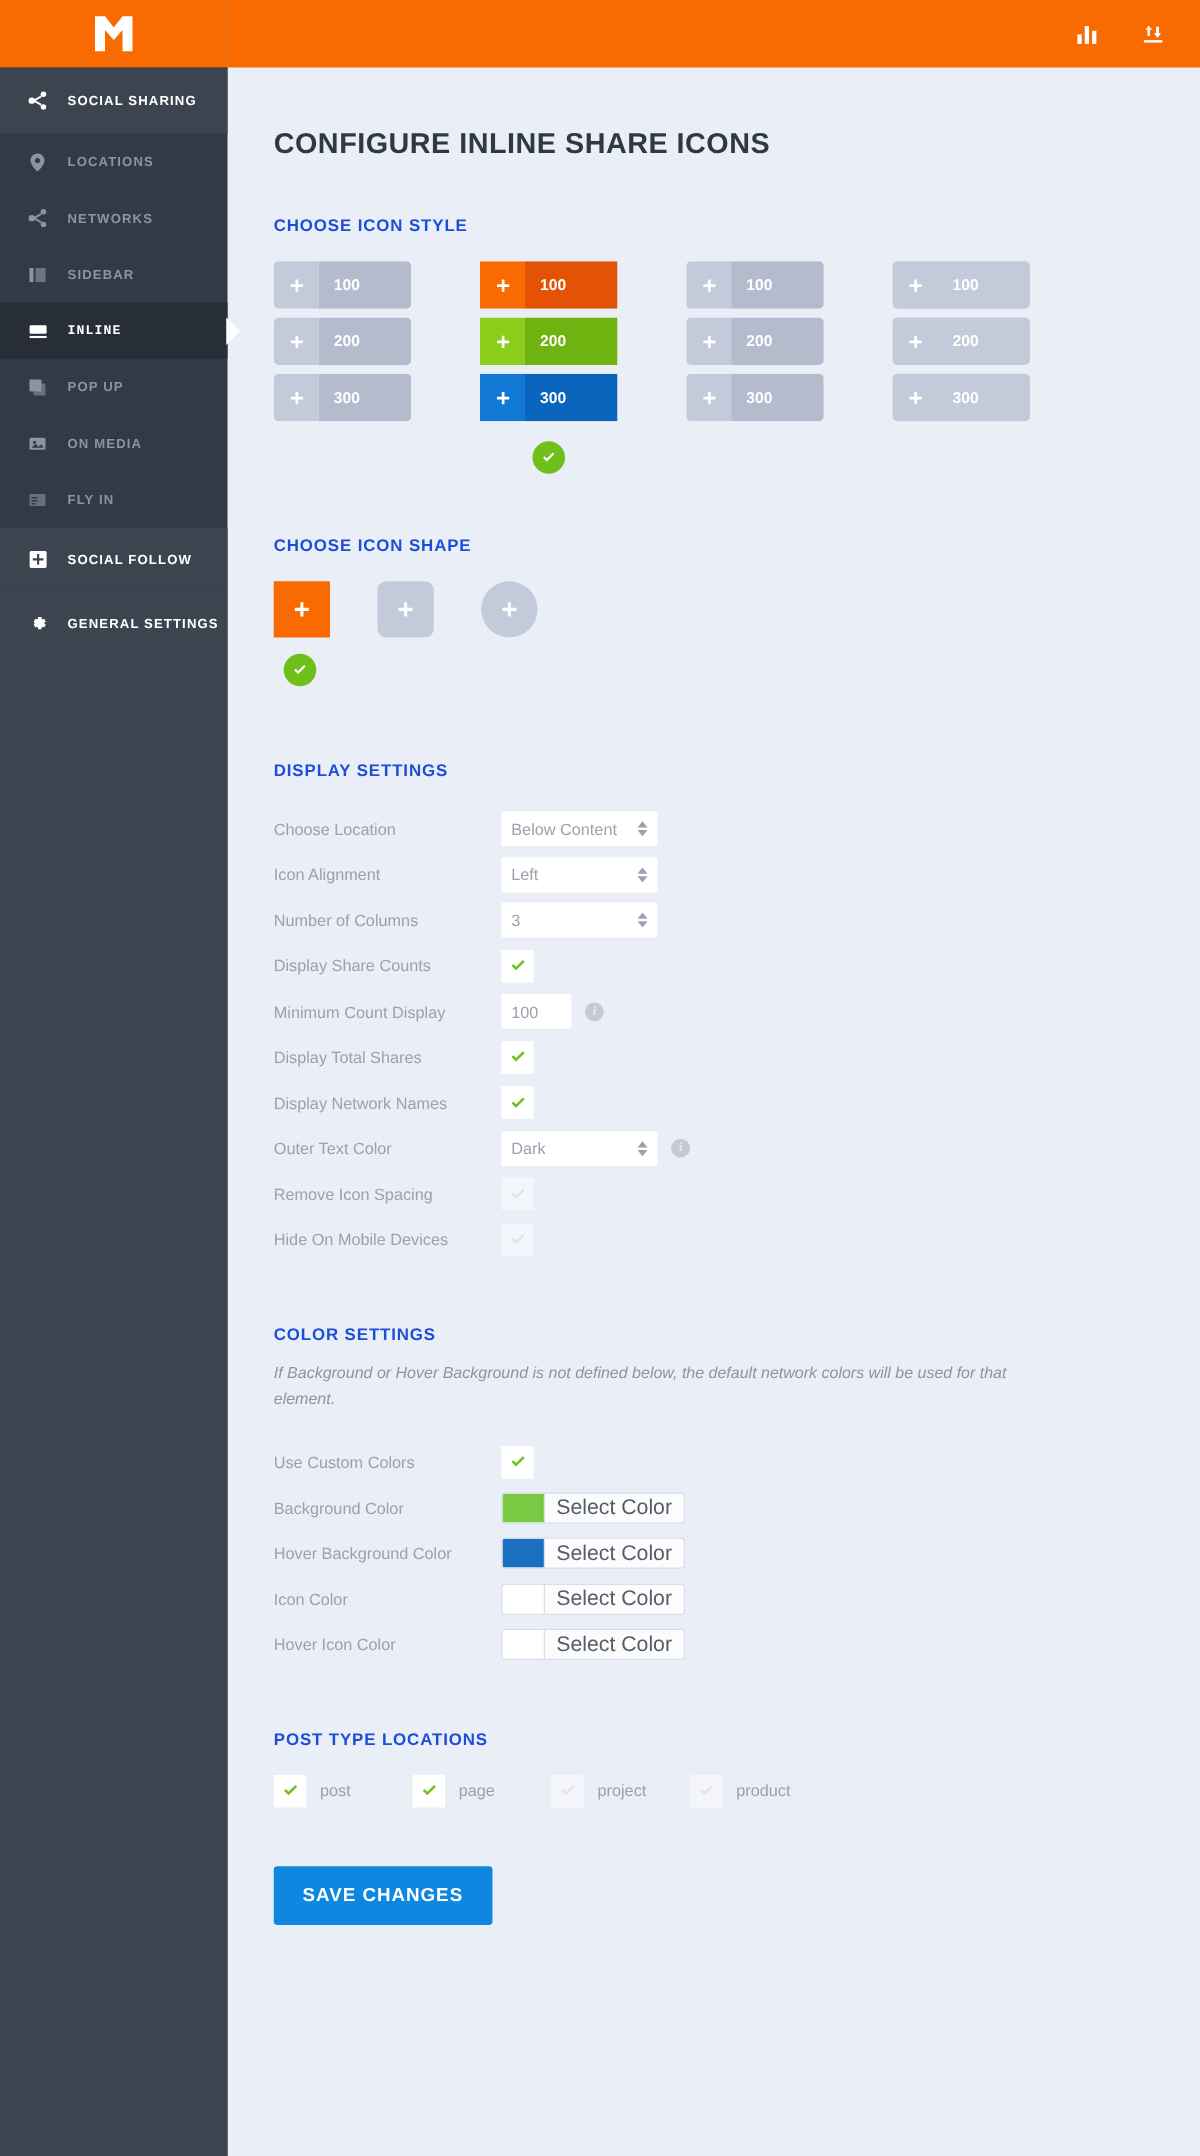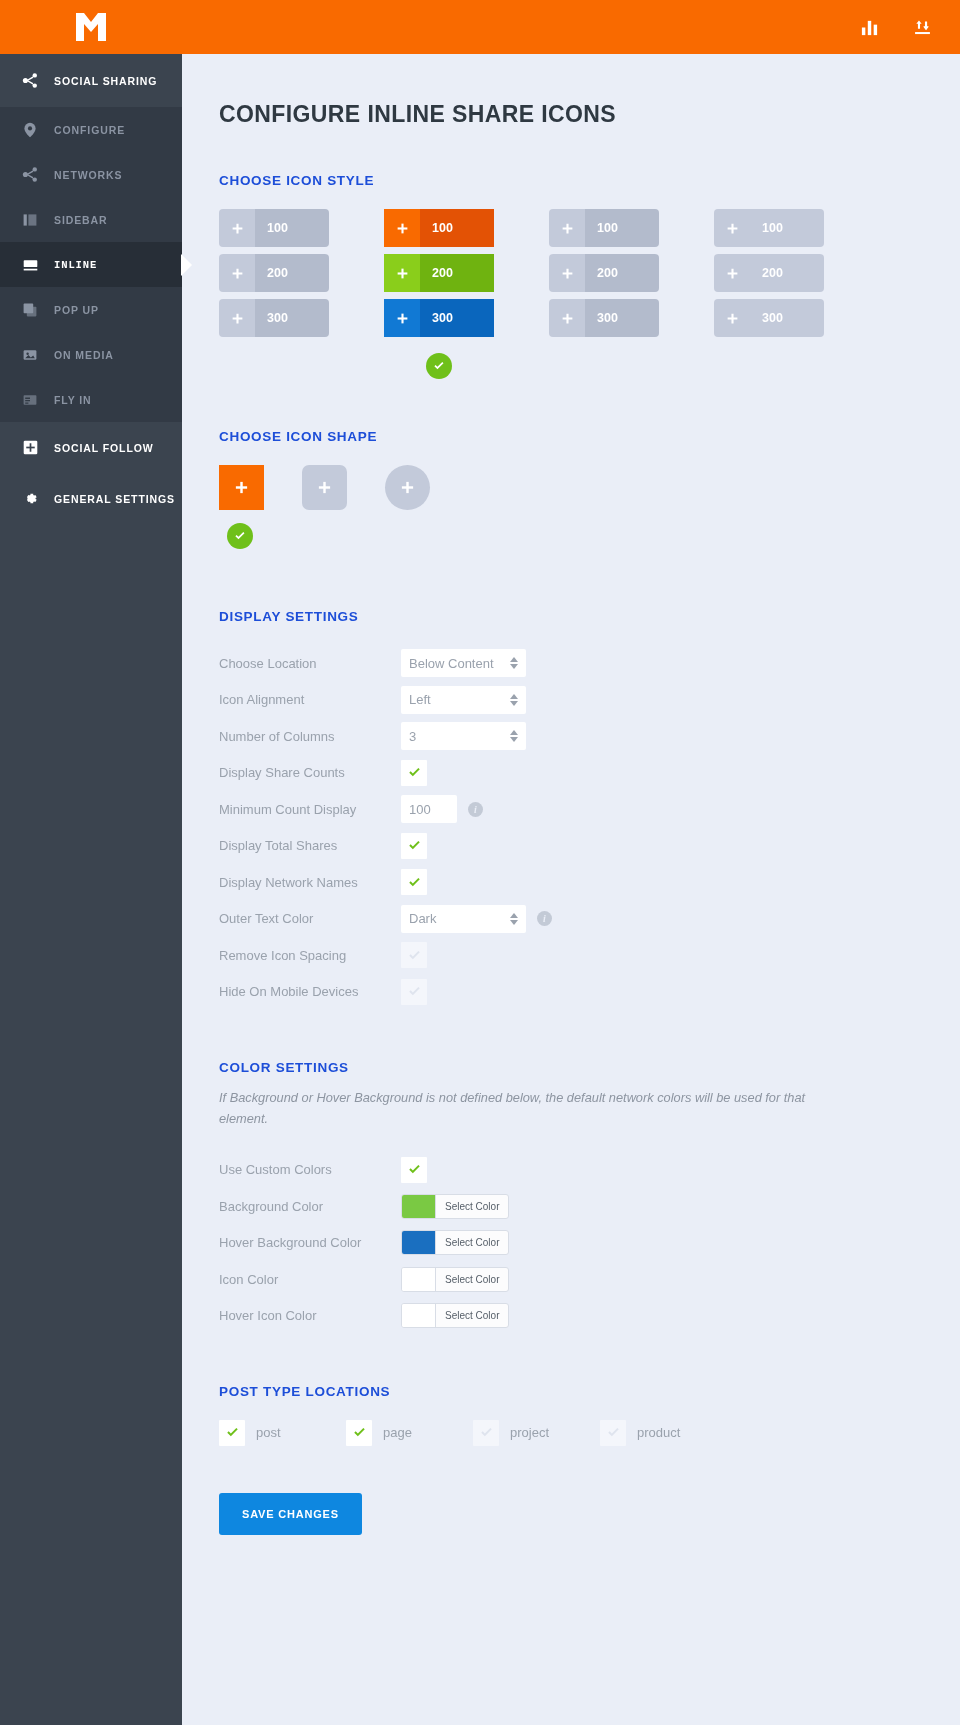--- a/index.html
+++ b/index.html
@@ -229,38 +229,38 @@
     border: 1px solid #d8dde6;
     border-radius: 3px;
     overflow: hidden;
     background: #fcfcfd;
     cursor: pointer;
   }
   .colorbtn .swatch { width: 34px; border-right: 1px solid #d8dde6; }
   .colorbtn .cbl {
     display: flex; align-items: center;
     padding: 0 9px;
-    font-size: 10px;
+    font-size: 17px;
     color: #555e68;
     white-space: nowrap;
   }
 
   
-  .ptrow { display: flex; align-items: center; gap: 28px; }
+  .ptrow { display: flex; align-items: center; gap: 12px; }
   .ptitem { display: flex; align-items: center; gap: 11px; width: 99px; }
   .ptitem .ptlabel { font-size: 13px; color: #9aa2ad; }
 
   .save-btn {
     margin-top: 47px;
     background: #0e87e0;
     color: #ffffff;
     border: none;
     border-radius: 3px;
     font-family: "Liberation Sans", sans-serif;
-    font-size: 11px;
+    font-size: 15px;
     font-weight: bold;
     letter-spacing: 0.8px;
     padding: 15px 23px;
     cursor: pointer;
   }
   .sp-50 { height: 50px; }
   .sp-60 { height: 60px; }
 </style>
 </head>
 <body>
@@ -290,21 +290,21 @@
     </div>
 
     <nav class="nav-group">
       <div class="nav-item sub">
         <span class="ico">
           <svg viewBox="0 0 20 20" width="16" height="16">
               <path d="M10 1a7 7 0 00-7 7c0 5 7 11 7 11s7-6 7-11a7 7 0 00-7-7z"></path>
               <circle cx="10" cy="8" r="2.6" fill="#323a45"></circle>
             </svg>
         </span>
-        <span class="lbl">CONFIGURE</span>
+        <span class="lbl">LOCATIONS</span>
       </div>
       <div class="nav-item sub">
         <span class="ico">
           <svg viewBox="0 0 20 20" width="17" height="17">
               <circle cx="4" cy="10" r="3"></circle>
               <circle cx="15" cy="4" r="2.6"></circle>
               <circle cx="15" cy="16" r="2.6"></circle>
               <path d="M6 9 L13 5 L13 7 L6 11 Z"></path>
               <path d="M6 11 L13 15 L13 13 L6 9 Z"></path>
             </svg>

